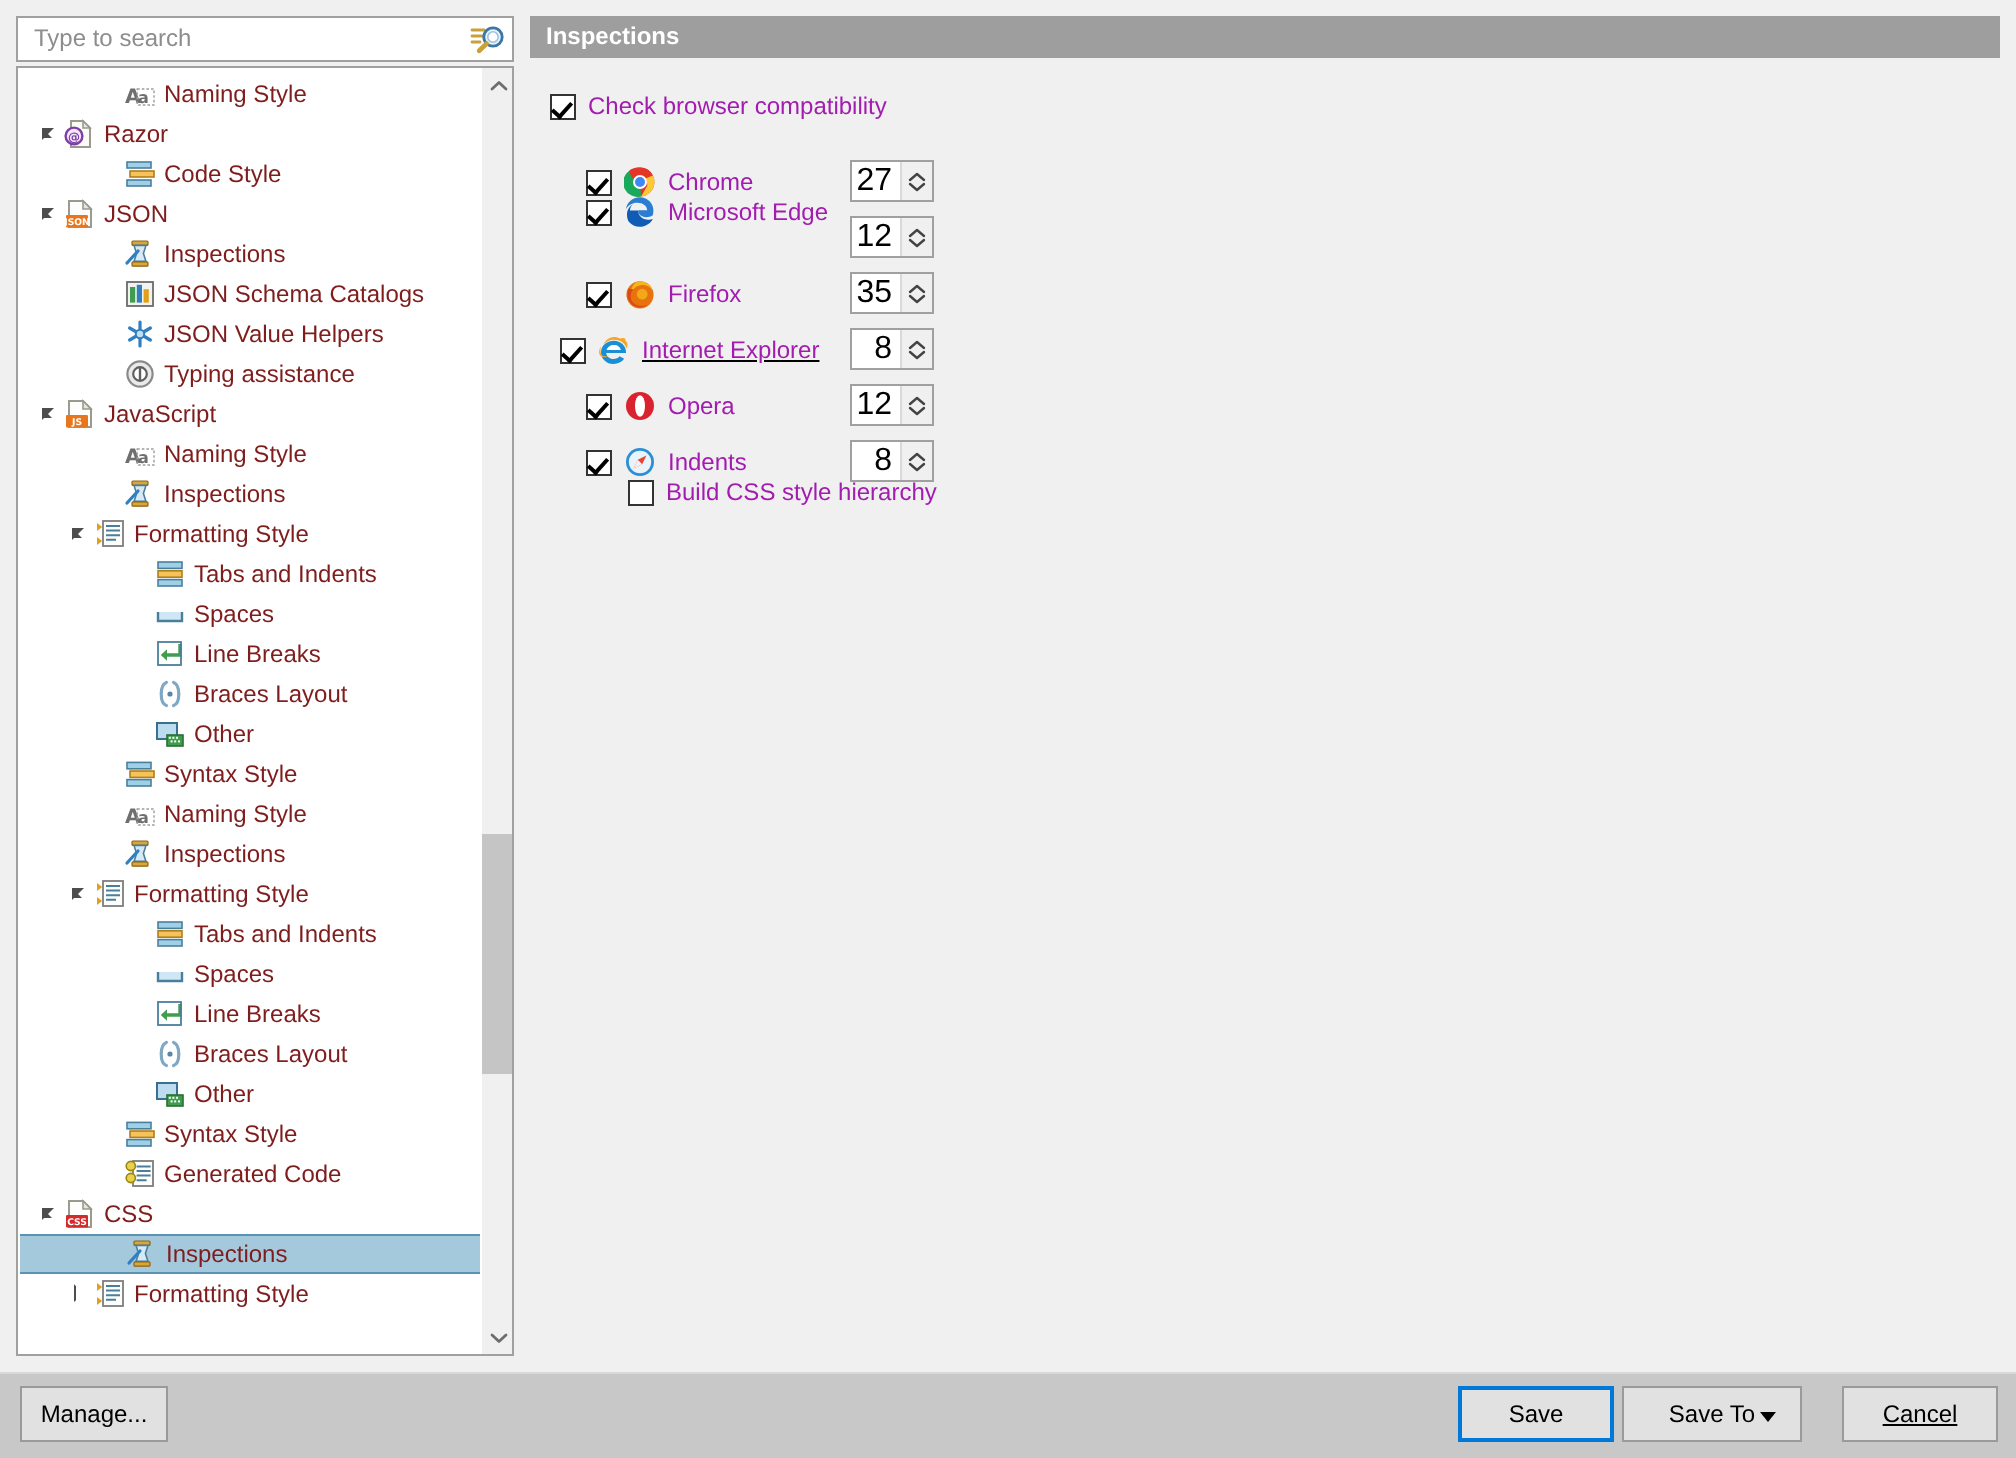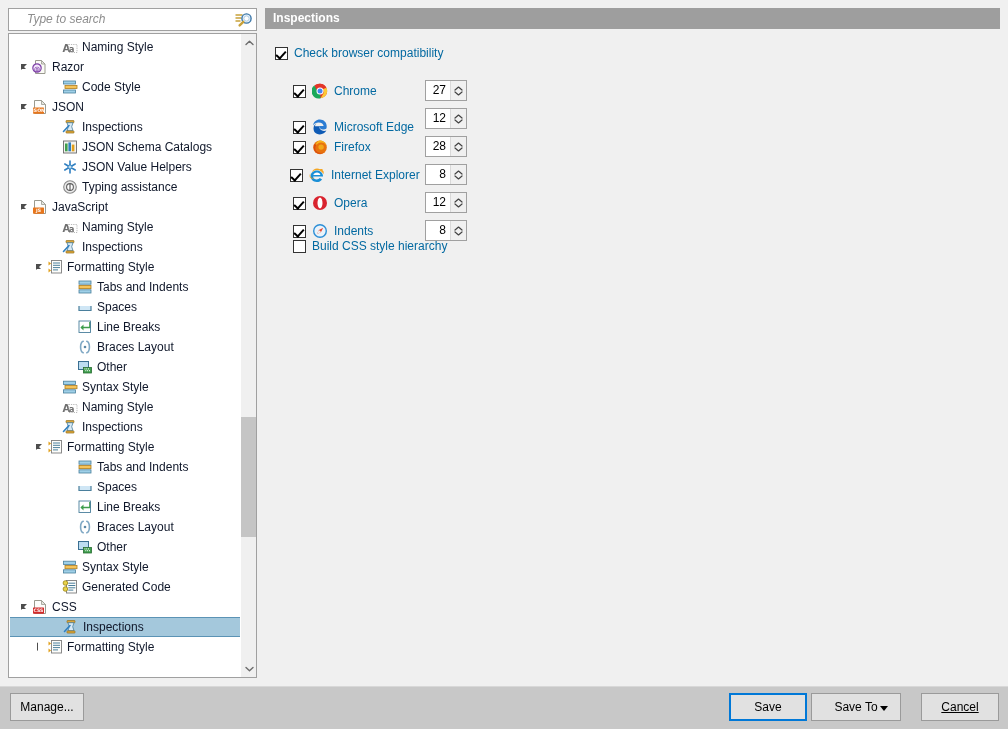--- a/index.html
+++ b/index.html
@@ -39,25 +39,24 @@
     display: flex;
     align-items: center;
   }
   #search-input {
     border: 0;
     outline: 0;
     background: transparent;
     font-family: "Liberation Sans", sans-serif;
     font-size: 12px;
     color: #c2410c;
-    padding: 0 4px 0 18px;
+    padding: 0 4px 0 8px;
     flex: 1;
     height: 19px;
     line-height: 19px;
-    font-style: italic;
   }
   #search-input::placeholder { color: #8d8d8d; opacity: 1; }
   #search-icon-wrap {
     width: 24px; height: 21px;
     display: flex; align-items: center; justify-content: center;
   }
 
   #tree-outer {
     position: absolute;
     left: 0;
@@ -84,21 +83,21 @@
     height: 20px;
     line-height: 20px;
     display: flex;
     align-items: center;
     white-space: nowrap;
     box-sizing: border-box;
     padding-right: 4px;
   }
   .tree-item .t-label {
     font-size: 12px;
-    color: #0f172a;
+    color: #7f1d1d;
     padding-left: 4px;
   }
   .tree-item.selected {
     background: #a4c8dc;
     border-top: 1px solid #5b93b5;
     border-bottom: 1px solid #5b93b5;
     margin-left: 1px;
     width: 230px;
   }
   .twisty {
@@ -230,21 +229,21 @@
     left: 2px;
     top: 1px;
     width: 4px;
     height: 8px;
     border: solid #000000;
     border-width: 0 2px 2px 0;
     transform: rotate(42deg);
   }
   .chk-label {
     font-size: 12px;
-    color: #0369a1;
+    color: #a21caf;
     padding-left: 6px;
     white-space: nowrap;
   }
   .b-icon {
     width: 16px; height: 16px;
     flex: 0 0 16px;
     margin-left: 6px;
   }
   .b-icon svg { display: block; }
 
@@ -254,21 +253,21 @@
     height: 21px;
     box-sizing: border-box;
     background: #ffffff;
     border: 1px solid #a0a0a0;
     display: flex;
     align-items: stretch;
   }
   .spin-val {
     flex: 1;
     text-align: right;
-    font-size: 12px;
+    font-size: 16px;
     line-height: 19px;
     padding-right: 4px;
     color: #000;
     overflow: hidden;
   }
   .spin-btns {
     width: 15px;
     background: #f0f0f0;
     border-left: 1px solid #d9d9d9;
     display: flex;
@@ -765,21 +764,21 @@
                 <path d="M1 4L4.5 1 8 4" stroke="#444" stroke-width="1.2" fill="none" stroke-linecap="round" stroke-linejoin="round"></path>
               </svg>
             </span>
             <span>
               <svg width="9" height="5" viewBox="0 0 9 5">
                 <path d="M1 1L4.5 4 8 1" stroke="#444" stroke-width="1.2" fill="none" stroke-linecap="round" stroke-linejoin="round"></path>
               </svg>
             </span>
           </div>
         </div>
-        <div class="chk-row" style="left: 28px; top: 88px;">
+        <div class="chk-row" style="left: 28px; top: 67px;">
           <span class="checkbox checked"></span>
           <span class="b-icon">
             <svg width="16" height="16" viewBox="0 0 16 16">
               <path d="M14.4 9.6c.2-.7.3-1.5.3-2.3C14.7 3.4 11.6.6 7.9.6 4.3.6 1.4 3.2 1 6.6c1.1-2 3.2-3.2 5.6-3.2 3 0 4.9 1.7 5 3.7H7.3c-.1 0-.2.1-.2.2 0 1.9 1.7 3.3 3.9 3.3 1.4 0 2.6-.4 3.4-1z" fill="#2b7cd3"></path>
               <path d="M7.1 7.3c0 2.6 2.1 4.6 5 4.6.9 0 1.7-.2 2.3-.4-1.2 2.3-3.7 3.9-6.5 3.9-2.2 0-4.2-1-5.5-2.5-.6-1-.9-2.2-.9-3.4 0-2.6 1.3-4.5 3.3-5.6C3.6 4.6 3 5.9 3 7.3z" fill="#0f5bb5"></path>
             </svg>
           </span>
           <span class="chk-label">Microsoft Edge</span>
         </div>
         <div class="spinner" style="left: 160px; top: 79px;">
@@ -803,35 +802,35 @@
             <svg width="16" height="16" viewBox="0 0 16 16">
               <circle cx="8" cy="8.4" r="6.8" fill="#e8730e"></circle>
               <path d="M8 1.6c3.2 0 5.9 2.3 6.6 5.3-1-2.2-3-3.4-5.3-3.4-2.9 0-5 1.8-5.5 4.3-.3-1-.2-2.4.3-3.3C5.2 2.4 6.5 1.6 8 1.6z" fill="#f6b51e"></path>
               <path d="M2.3 5.3c-.4 1-.6 2-.6 3.1 0 3.5 2.8 6.3 6.3 6.3 1.5 0 2.9-.5 4-1.4-1 .5-2.1.7-3.3.7-3 0-5.4-2-5.4-4.7 0-1.5.6-2.8 1.6-3.6z" fill="#d94b12"></path>
               <circle cx="9.1" cy="8.1" r="2.7" fill="#f9d423" opacity="0.55"></circle>
             </svg>
           </span>
           <span class="chk-label">Firefox</span>
         </div>
         <div class="spinner" style="left: 160px; top: 107px;">
-          <div class="spin-val">28</div>
+          <div class="spin-val">35</div>
           <div class="spin-btns">
             <span>
               <svg width="9" height="5" viewBox="0 0 9 5">
                 <path d="M1 4L4.5 1 8 4" stroke="#444" stroke-width="1.2" fill="none" stroke-linecap="round" stroke-linejoin="round"></path>
               </svg>
             </span>
             <span>
               <svg width="9" height="5" viewBox="0 0 9 5">
                 <path d="M1 1L4.5 4 8 1" stroke="#444" stroke-width="1.2" fill="none" stroke-linecap="round" stroke-linejoin="round"></path>
               </svg>
             </span>
           </div>
         </div>
-        <div class="chk-row" style="left: 25px; top: 136px;">
+        <div class="chk-row" style="left: 15px; top: 136px; text-decoration: underline;">
           <span class="checkbox checked"></span>
           <span class="b-icon">
             <svg width="16" height="16" viewBox="0 0 16 16">
               <path d="M13.7 3.4c1 .6 1.4 2 .6 3.8C13.5 4.6 11 2.9 8 2.9c-2.2 0-4.1 1-5.3 2.5C3.8 3 5.7 1.5 8.1 1.5c1.1 0 2.1.3 2.9.8 1-.4 2-.4 2.7.1z" fill="#f5a623"></path>
               <path d="M8 3.4c3.3 0 6 2.5 6 5.6 0 .2 0 .4 0 .5H4.1c.2 1.8 1.7 3 3.6 3 1.3 0 2.4-.5 3.1-1.4l2.3 1.3c-1.2 1.6-3.1 2.6-5.4 2.6-3.5 0-6.2-2.6-6.2-5.9C1.5 6 4.2 3.4 8 3.4z" fill="#1a8fd6"></path>
               <path d="M8 5.5c1.8 0 3.1 1 3.4 2.5H4.3C4.7 6.5 6.1 5.5 8 5.5z" fill="#ffffff"></path>
               <path d="M1.3 6.2C.2 8.4.4 10.5 1.8 11.3c1 .6 2.5.3 3.9-.6-1.8.7-3.4.5-4.1-.6-.5-.8-.4-2.1-.3-3.9z" fill="#f5a623"></path>
             </svg>
           </span>
           <span class="chk-label">Internet Explorer</span>
@@ -898,21 +897,21 @@
             </span>
             <span>
               <svg width="9" height="5" viewBox="0 0 9 5">
                 <path d="M1 1L4.5 4 8 1" stroke="#444" stroke-width="1.2" fill="none" stroke-linecap="round" stroke-linejoin="round"></path>
               </svg>
             </span>
           </div>
         </div>
       </div>
 
-    <div class="chk-row" style="left:0; top:207px;padding-left:28px;">
+    <div class="chk-row" style="left:21px; top:207px;padding-left:28px;">
       <span class="checkbox" id="cb-hierarchy"></span>
       <span class="chk-label">Build CSS style hierarchy</span>
     </div>
 
   </div>
 </div>
 
 <div id="bottom-bar"></div>
 
 <div class="dlg-btn" id="btn-manage">Manage...</div>

